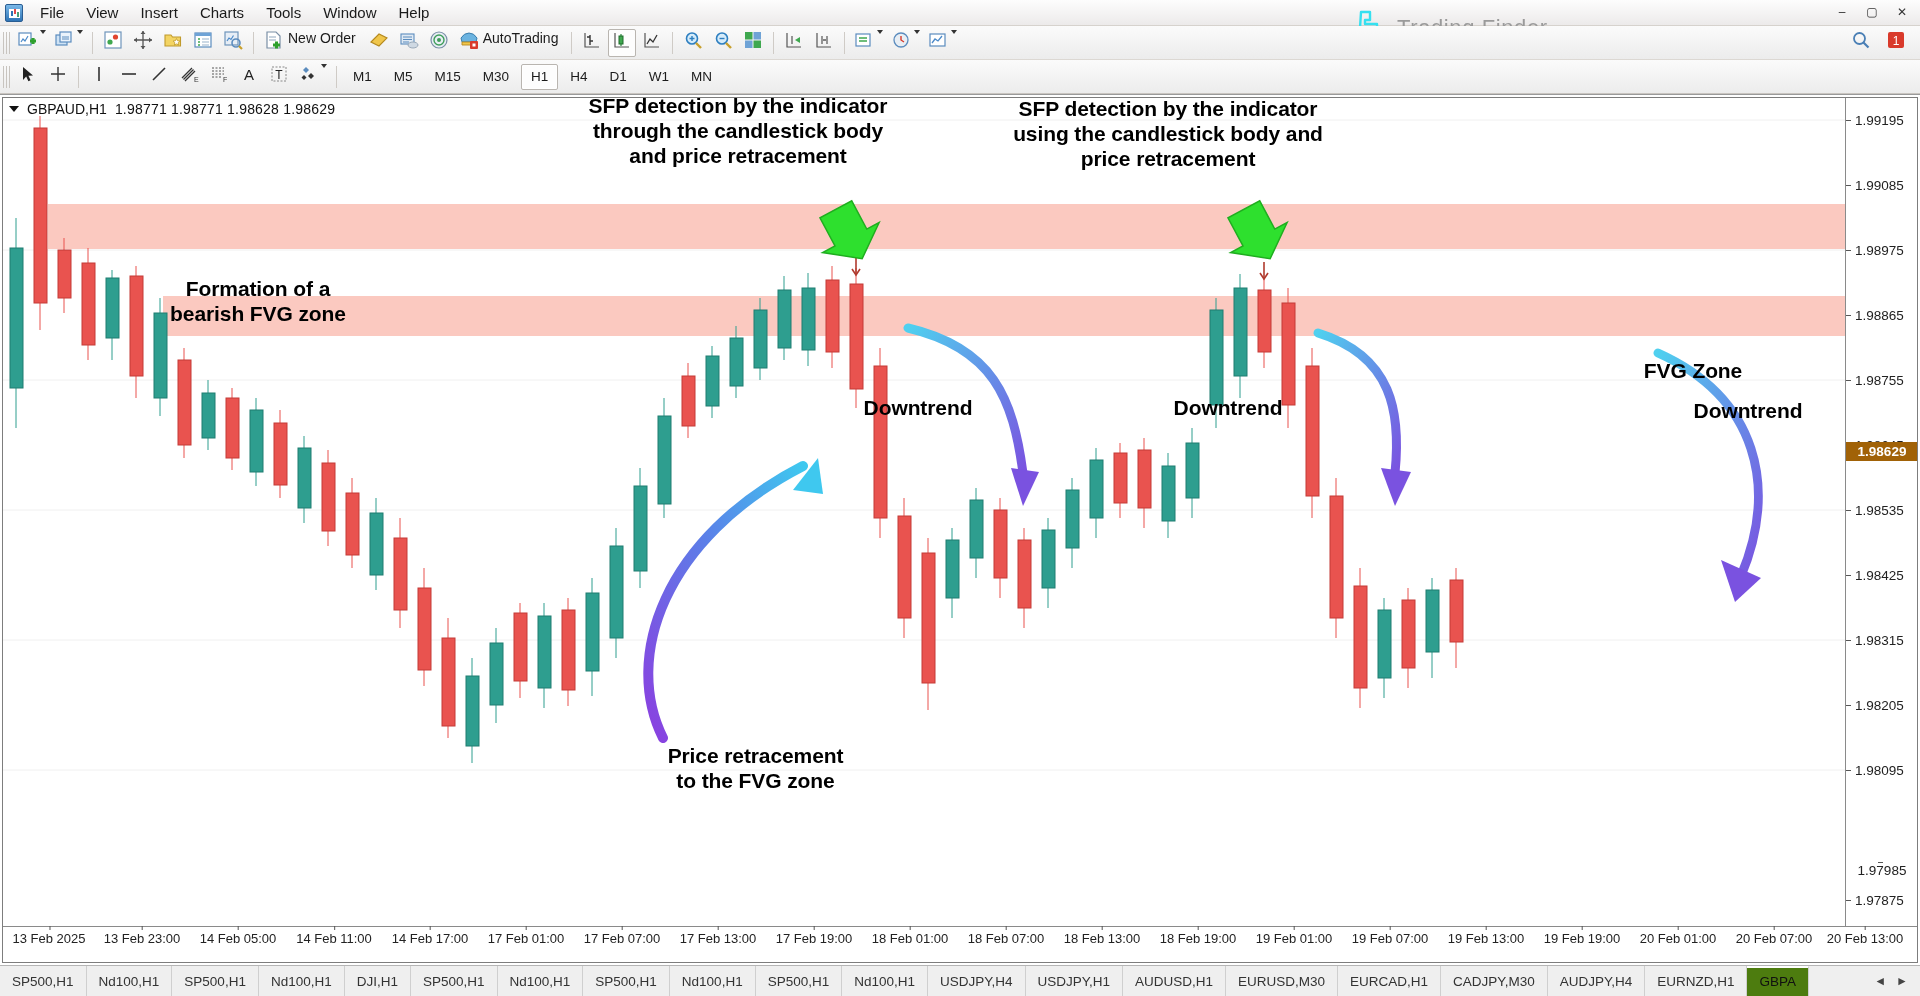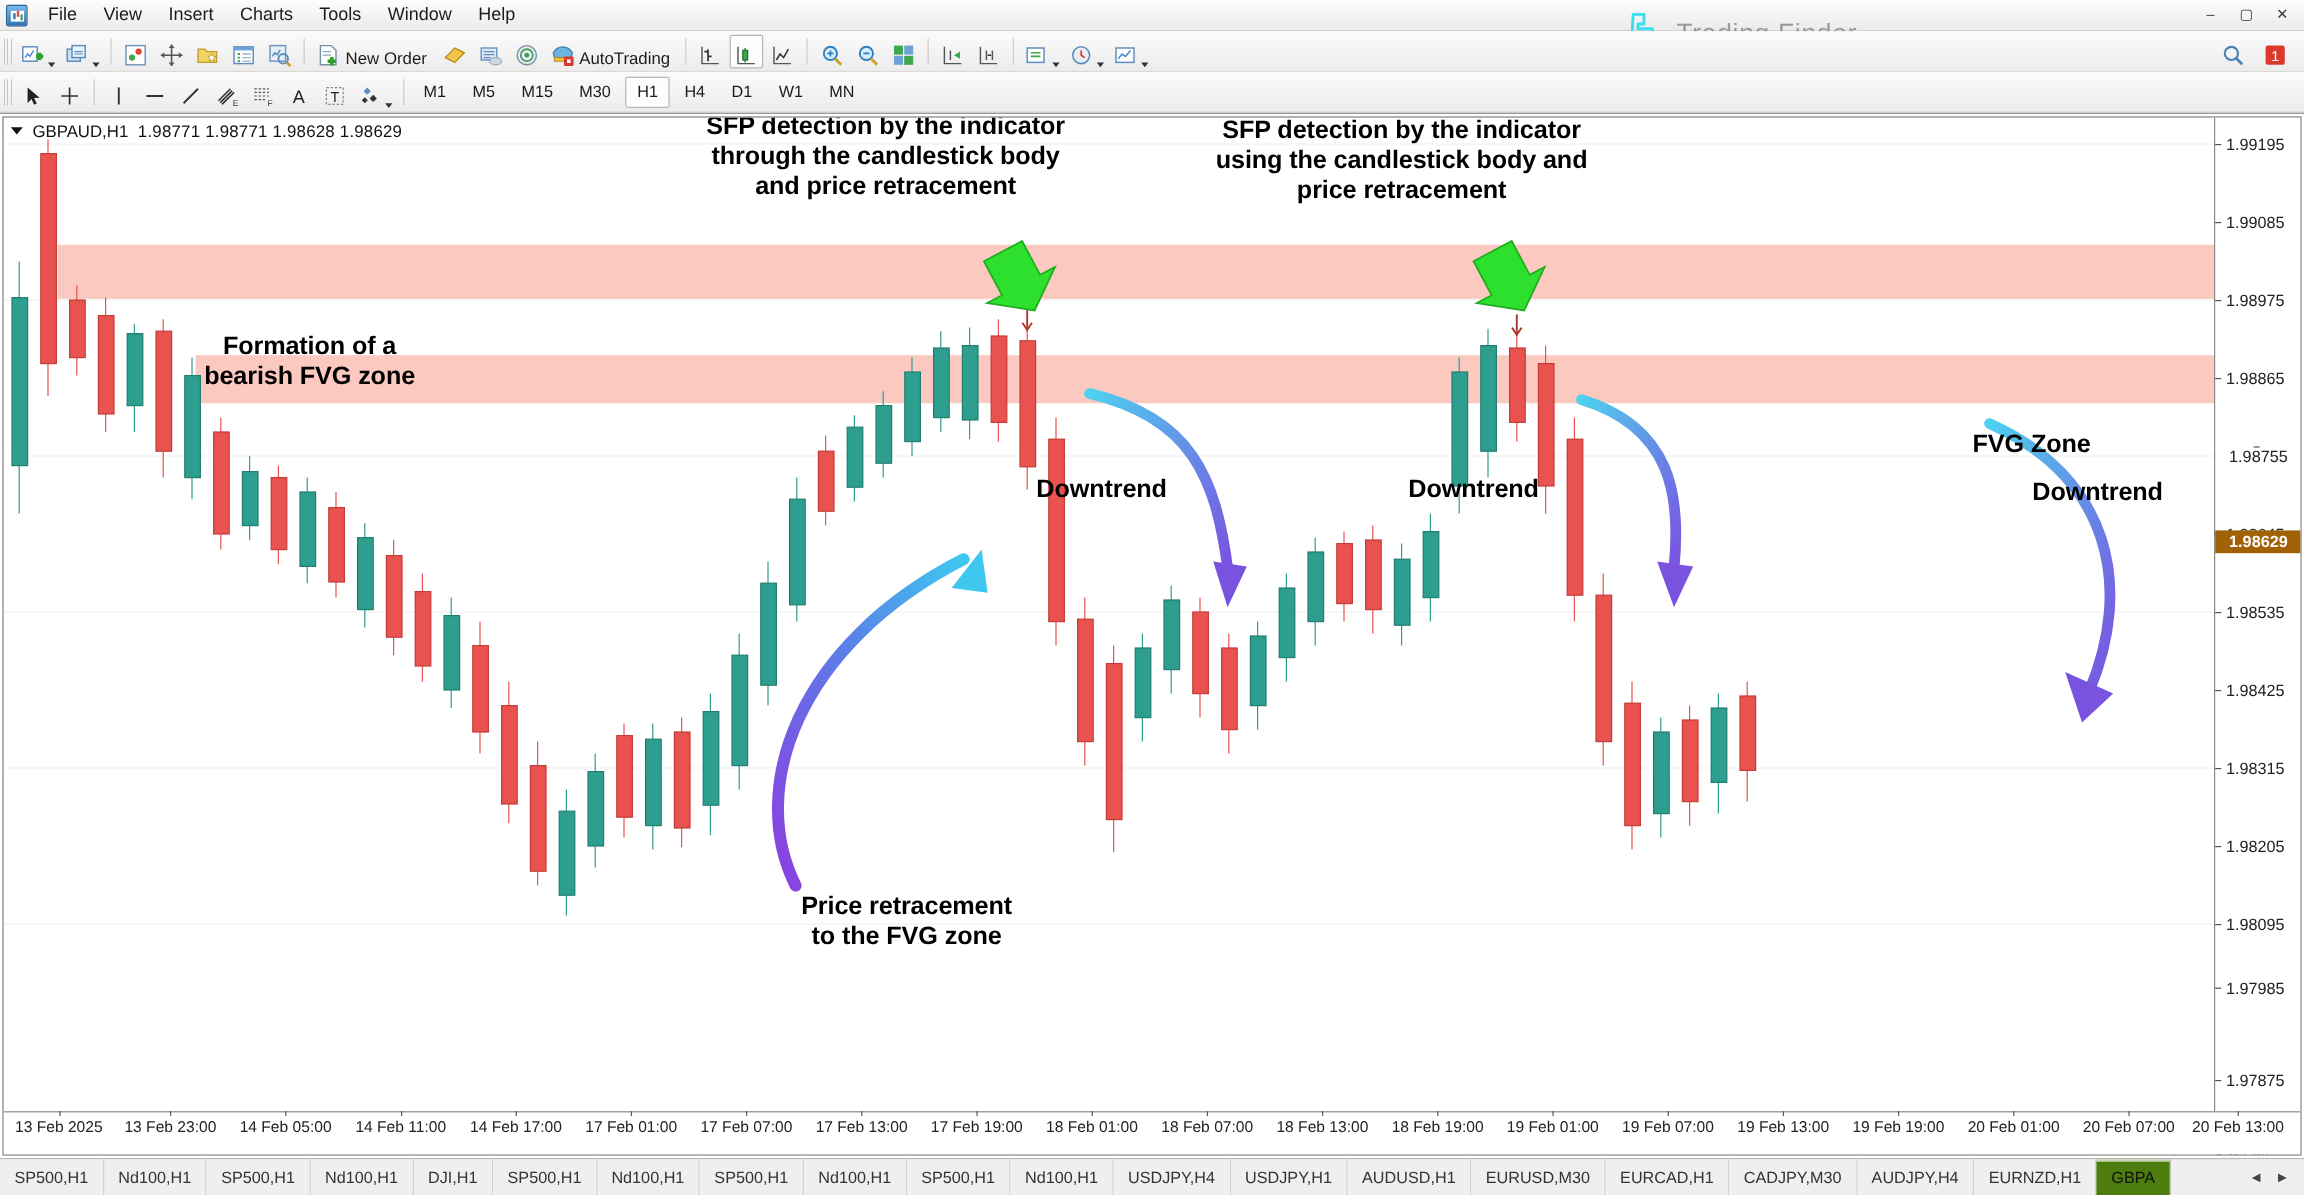--- a/index.html
+++ b/index.html
@@ -55,21 +55,21 @@
   .toolbar1 {
     position:absolute; left:0; top:26px; width:1920px; height:34px;
     background:linear-gradient(#fbfbfb,#ececec);
     border-bottom:1px solid #dcd8d3;
     display:flex; align-items:center;
   }
   .grip { width:7px;height:22px;flex:none;margin:0 3px;
     background:repeating-linear-gradient(90deg,#c8c4bf 0 1px,transparent 1px 3px);}
   .tb-sep { width:1px;height:22px;background:#cfcbc6;margin:0 5px;flex:none; }
   .tbtn {
-    height:28px;min-width:28px;display:flex;align-items:flex-end;justify-content:center;
+    height:28px;min-width:28px;display:flex;align-items:flex-start;justify-content:center;
     padding:0 2px;margin:0 1px;border:1px solid transparent;border-radius:2px;flex:none;
     position:relative;
   }
   .tbtn.labeled{padding:0 6px 0 3px;gap:4px;}
   .tbtn .lbl{font-size:14px;color:#1b1b1b;white-space:nowrap;}
   .caret { width:0;height:0;border-left:3.5px solid transparent;border-right:3.5px solid transparent;
     border-top:4px solid #333;margin-left:3px; }
   .ico { width:20px;height:20px;flex:none;display:block; }
 
   
@@ -706,21 +706,21 @@
             <span>1.99085</span>
           </div>
         <div class="ptick" style="top:152px;">
             <span class="dash"></span>
             <span>1.98975</span>
           </div>
         <div class="ptick" style="top:217px;">
             <span class="dash"></span>
             <span>1.98865</span>
           </div>
-        <div class="ptick" style="top:282px;flex-direction:column;">
+        <div class="ptick" style="top:282px;">
             <span class="dash"></span>
             <span>1.98755</span>
           </div>
         <div class="ptick" style="top:347px;">
             <span class="dash"></span>
             <span>1.98645</span>
           </div>
         <div class="ptick" style="top:412px;">
             <span class="dash"></span>
             <span>1.98535</span>
@@ -734,21 +734,21 @@
             <span>1.98315</span>
           </div>
         <div class="ptick" style="top:607px;">
             <span class="dash"></span>
             <span>1.98205</span>
           </div>
         <div class="ptick" style="top:672px;">
             <span class="dash"></span>
             <span>1.98095</span>
           </div>
-        <div class="ptick" style="top:725px;">
+        <div class="ptick" style="top:772px;flex-direction:column;">
             <span class="dash"></span>
             <span>1.97985</span>
           </div>
         <div class="ptick" style="top:802px;">
             <span class="dash"></span>
             <span>1.97875</span>
           </div>
         <div class="ptick" style="top:867px;">
             <span>1.97765</span>
           </div>

